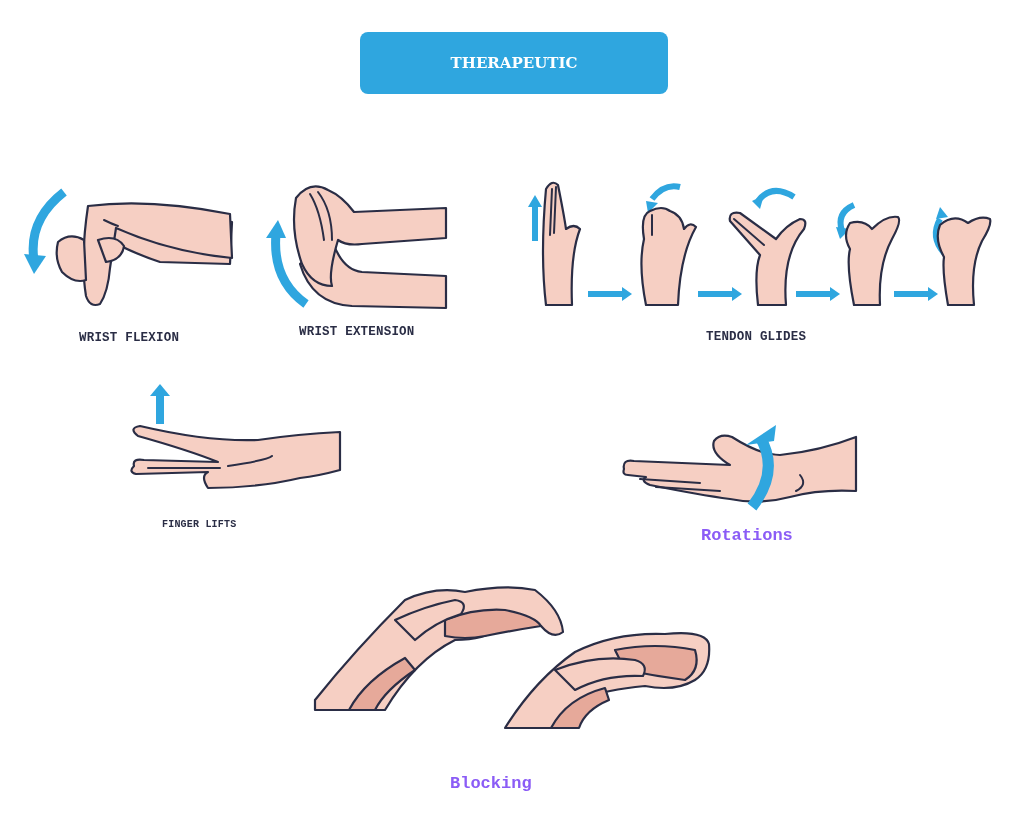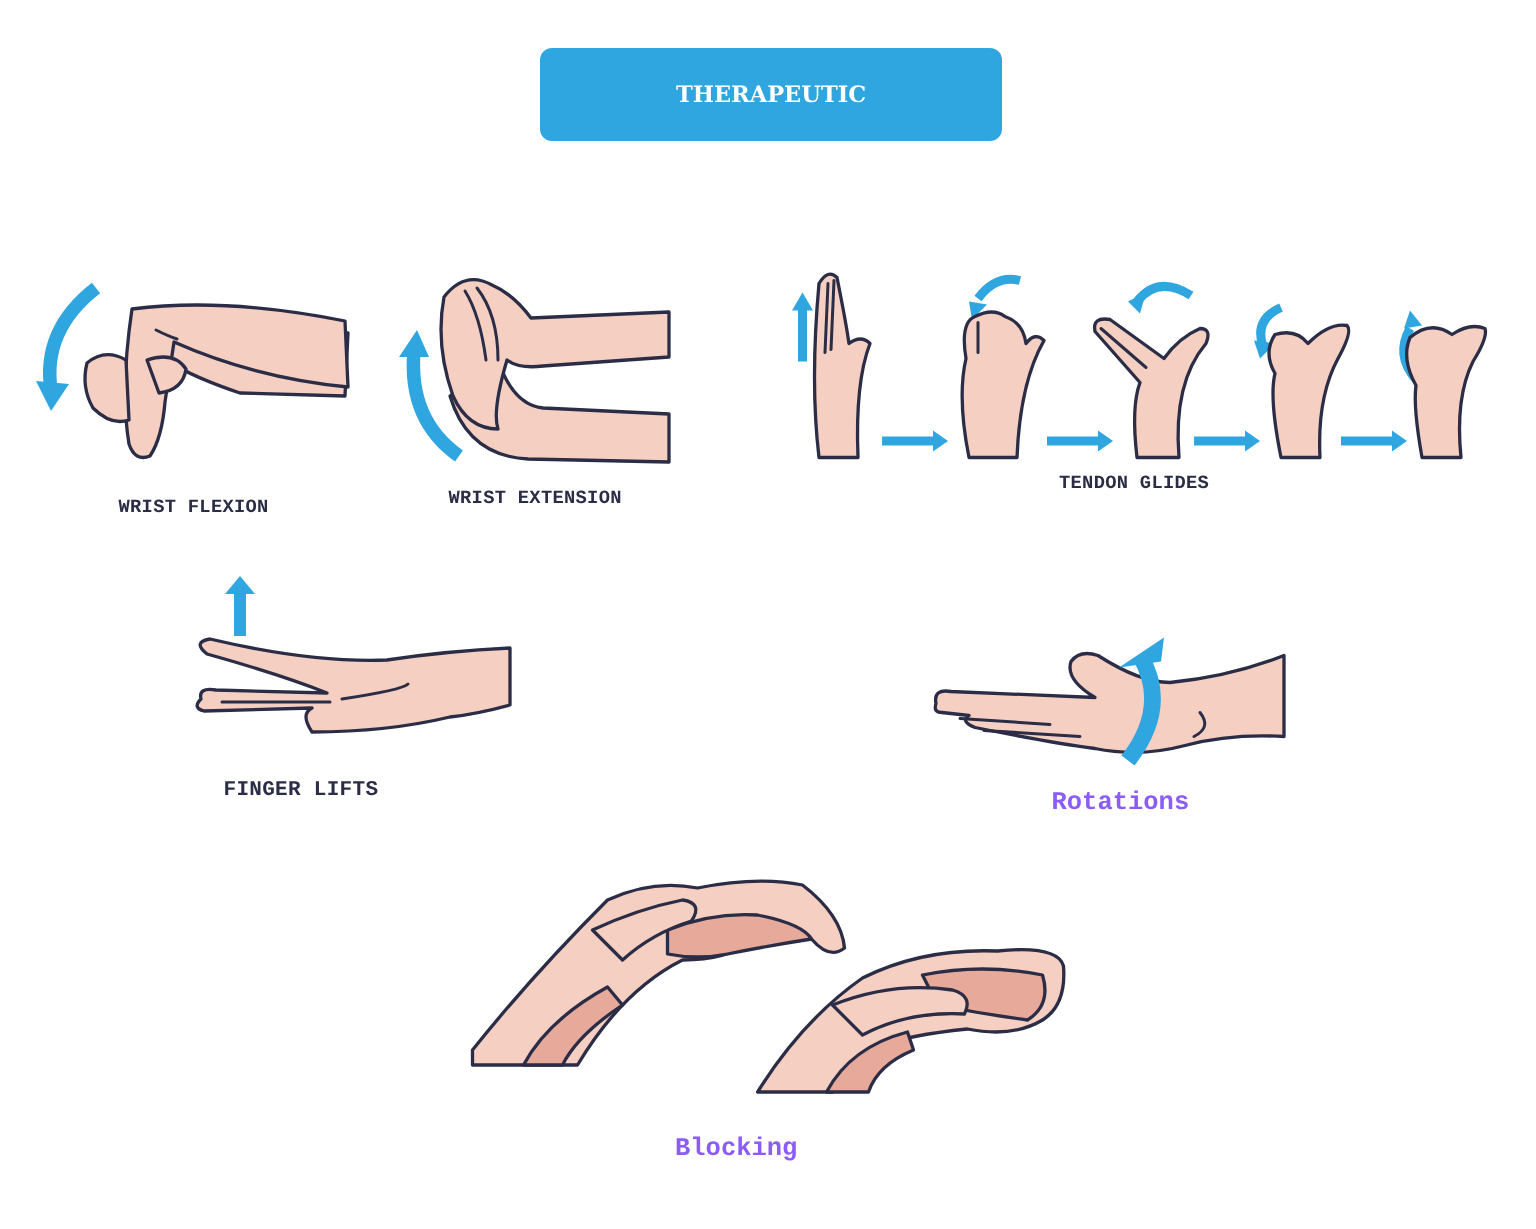--- a/index.html
+++ b/index.html
@@ -83,30 +83,30 @@
   <polygon class="arrow" points="316,52 330,54 320,64"></polygon>
   <path class="skin" d="M334,130 Q326,90 330,74 Q322,60 330,48 Q344,44 352,54 Q366,40 378,42 Q382,46 372,64 Q358,90 360,130 Z"></path>
 
   <rect class="arrow" x="374" y="116" width="34" height="6"></rect>
   <polygon class="arrow" points="408,112 418,119 408,126"></polygon>
 
   <path class="arrow-stroke" style="stroke-width:6" d="M420,44 Q410,62 424,78"></path>
   <polygon class="arrow" points="416,44 428,42 420,32"></polygon>
   <path class="skin" d="M428,130 Q422,96 424,82 Q414,64 420,50 Q434,38 448,48 Q460,40 470,44 Q472,50 462,66 Q450,90 454,130 Z"></path>
 </svg>
-<div class="label caps" style="left:706px;top:315px;">TENDON GLIDES</div>
+<div class="label caps" style="left:706px;top:330px;">TENDON GLIDES</div>
 
 <svg width="220" height="110" style="left:128px;top:380px;" viewBox="0 0 220 110">
   <rect class="arrow" x="28" y="14" width="8" height="30"></rect>
   <polygon class="arrow" points="22,16 42,16 32,4"></polygon>
   <path class="skin" d="M6,86 Q4,78 16,80 L90,82 Q60,70 10,56 Q0,48 12,46 Q80,62 130,60 Q170,54 212,52 L212,90 Q190,96 172,98 Q130,108 80,108 Q72,96 80,92 L8,94 Q0,92 6,86 Z"></path>
   <path class="line" d="M20,88 L92,88"></path>
   <path class="line" d="M100,86 Q140,80 144,76"></path>
 </svg>
-<div class="label caps" style="left:149px;top:519px;font-size:14px;">FINGER LIFTS</div>
+<div class="label caps" style="left:162px;top:519px;font-size:10px;">FINGER LIFTS</div>
 
 <svg width="240" height="90" style="left:620px;top:425px;" viewBox="0 0 240 90">
   <path class="skin" d="M4,44 Q2,34 14,36 L110,40 Q90,28 94,16 Q100,8 112,12 Q140,30 160,30 Q200,26 236,12 L236,66 Q200,64 170,72 Q140,80 110,74 Q80,70 30,60 Q20,56 26,52 L8,50 Q2,50 4,44 Z"></path>
   <path class="line" d="M20,54 L80,58"></path>
   <path class="line" d="M36,62 L100,66"></path>
   <path class="line" d="M180,50 Q188,60 176,66"></path>
   <path class="arrow-stroke" style="stroke-width:11" d="M132,82 Q160,46 140,12"></path>
   <polygon class="arrow" points="126,20 156,0 154,16"></polygon>
 </svg>
 <div class="label mixed" style="left:701px;top:526px;">Rotations</div>
@@ -116,13 +116,13 @@
   <path class="skin" d="M10,120 Q50,70 100,20 Q130,6 160,12 Q200,4 230,10 Q256,30 258,52 Q248,60 236,46 Q200,40 194,48 Q180,60 150,60 Q110,80 80,130 L10,130 Z"></path>
   <path class="skin-dark" d="M140,40 Q170,28 200,30 Q230,36 236,46 Q210,50 180,56 Q160,60 140,56 Z"></path>
   <path class="skin" d="M90,40 Q120,26 150,20 Q164,22 156,34 Q130,42 110,60 Z"></path>
   <path class="skin-dark" d="M44,130 Q60,100 100,78 L110,90 Q80,110 70,130 Z"></path>
 
   <path class="skin" d="M200,148 Q230,100 270,72 Q310,52 360,54 Q400,50 404,64 Q406,90 390,100 Q370,112 340,106 Q300,110 280,118 Q260,130 250,148 Z"></path>
   <path class="skin-dark" d="M310,70 Q350,62 390,70 Q396,90 380,100 Q350,96 320,90 Z"></path>
   <path class="skin" d="M250,90 Q290,74 330,80 Q344,84 338,96 Q300,94 270,110 Z"></path>
   <path class="skin-dark" d="M246,148 Q262,118 300,108 L304,120 Q280,130 274,148 Z"></path>
 </svg>
-<div class="label mixed" style="left:450px;top:757px;">Blocking</div>
+<div class="label mixed" style="left:450px;top:774px;">Blocking</div>
 
 </body></html>

